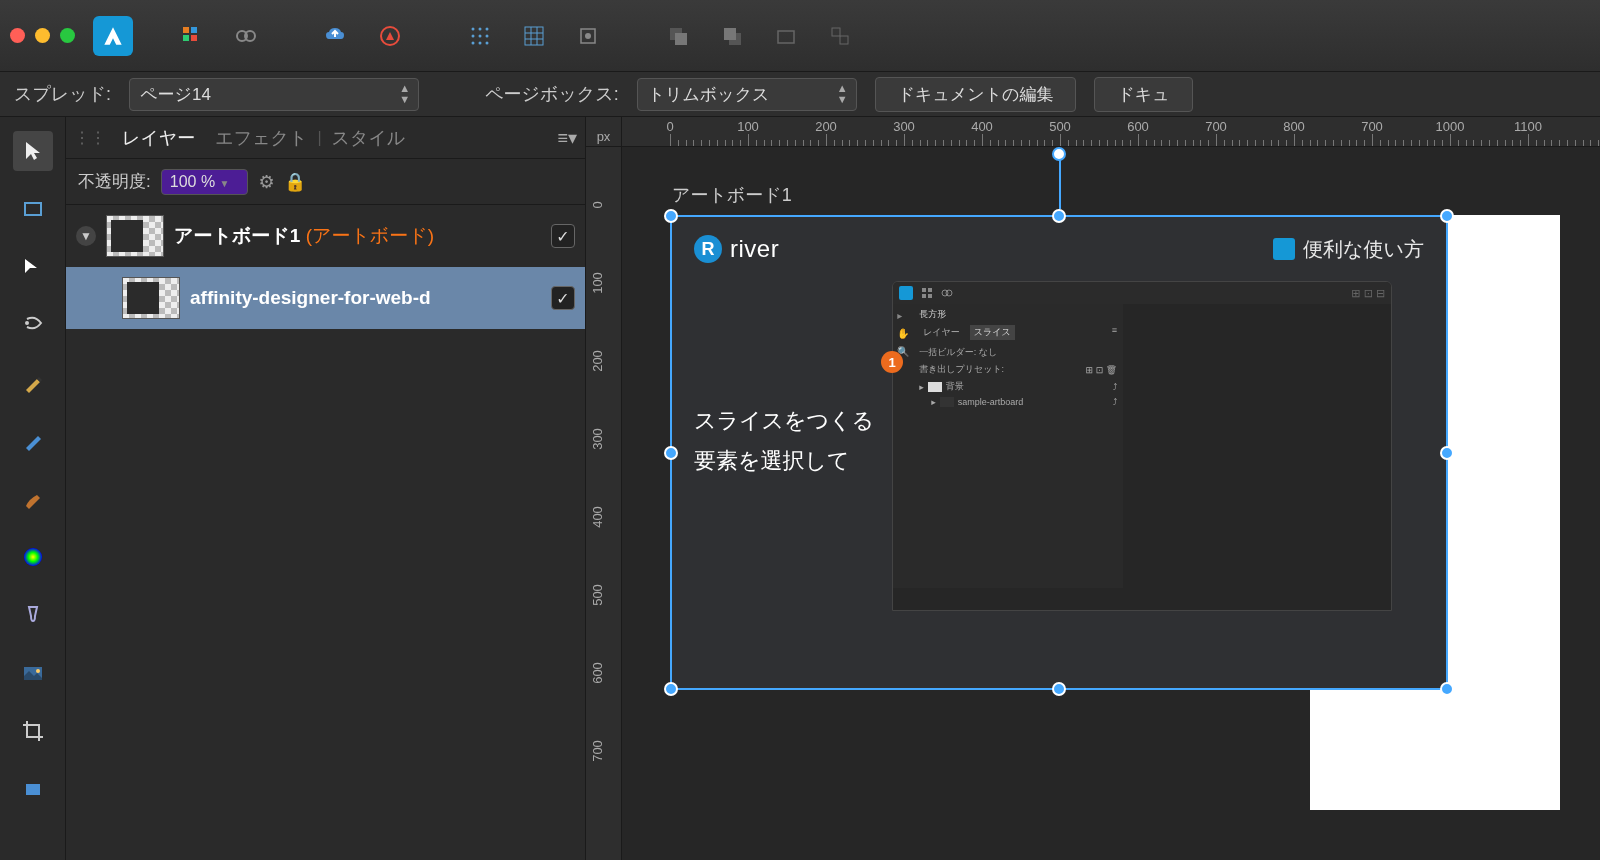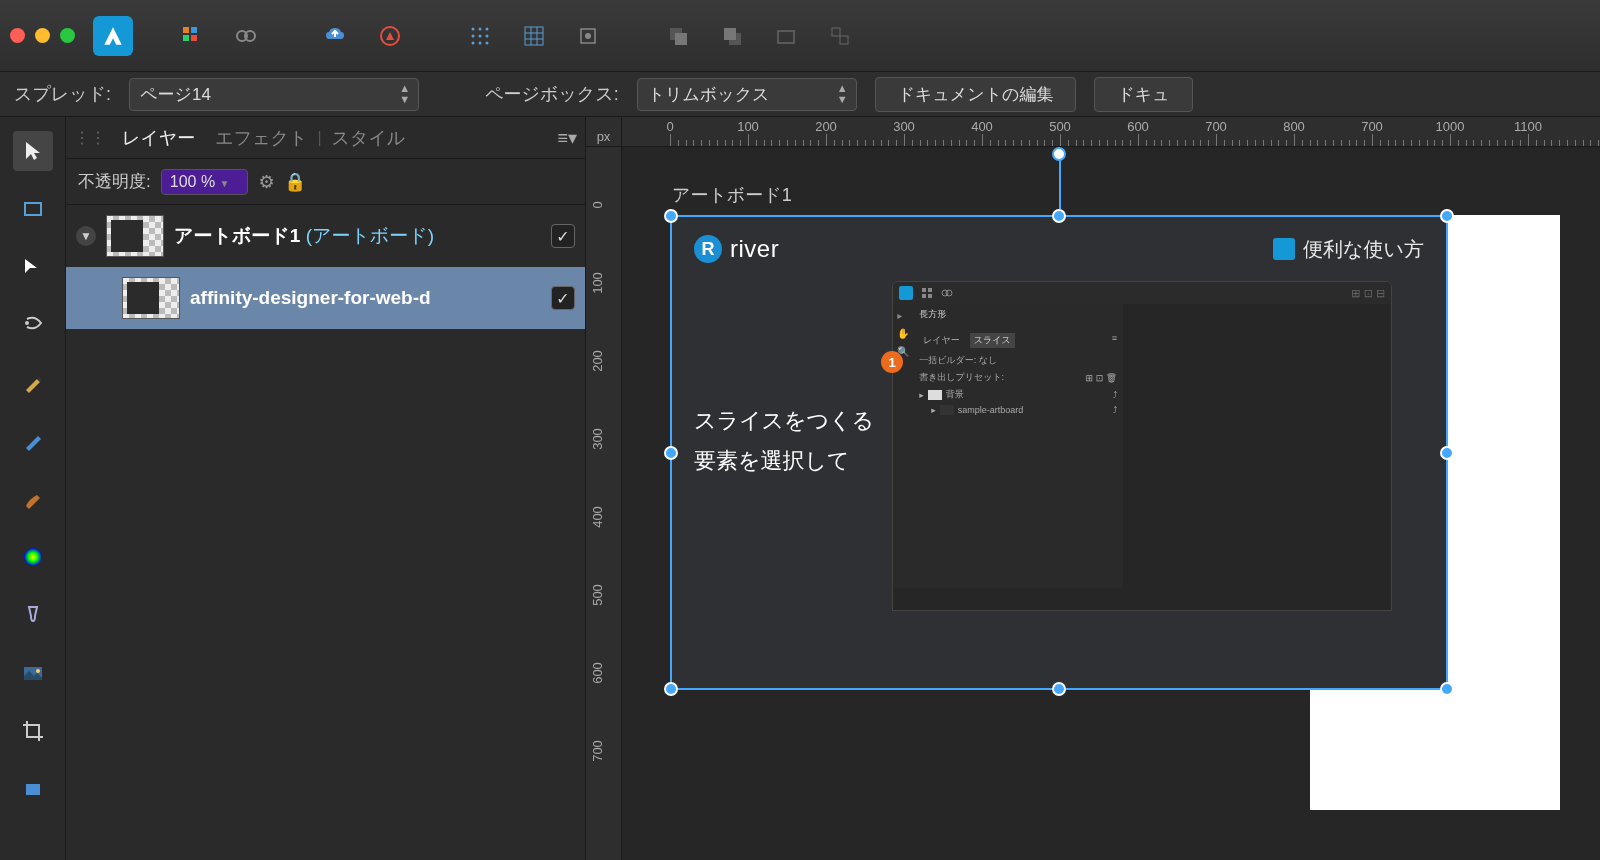--- a/index.html
+++ b/index.html
@@ -49,21 +49,21 @@
   .gear, .lock { color:#999; font-size:18px; }
   
   .layer-list { flex:1; overflow:auto; }
   .layer-row { display:flex; align-items:center; height:62px; padding:0 10px; gap:10px; }
   .layer-row.sel { background:#6a87a9; }
   .layer-row.child { padding-left:56px; }
   .disclose { width:20px; height:20px; border-radius:50%; background:#444; color:#ccc; display:flex; align-items:center; justify-content:center; font-size:12px; }
   .thumb { width:58px; height:42px; background:repeating-conic-gradient(#bbb 0 25%,#eee 0 50%) 0 0/12px 12px; border:1px solid #555; position:relative; overflow:hidden; }
   .thumb .dark { position:absolute; inset:4px 20px 4px 4px; background:#2b2b2b; }
   .layer-name { font-size:19px; color:#fff; font-weight:600; flex:1; overflow:hidden; text-overflow:ellipsis; white-space:nowrap; }
-  .layer-name .sub { color:#7dd3fc; font-weight:400; }
+  .layer-name .sub { color:#f97316; font-weight:400; }
   .vis { width:24px; height:24px; background:#222; border:1px solid #666; border-radius:4px; display:flex; align-items:center; justify-content:center; color:#ddd; font-size:16px; }
   
   
   .canvas-wrap { flex:1; display:flex; flex-direction:column; background:#2a2a2a; position:relative; }
   .ruler-h { height:30px; display:flex; background:#2e2e2e; border-bottom:1px solid #1a1a1a; }
   .ruler-corner { width:36px; font-size:13px; color:#aaa; display:flex; align-items:flex-end; justify-content:center; padding-bottom:2px; border-right:1px solid #1a1a1a; }
   .ruler-h-scale { flex:1; position:relative; color:#aaa; font-size:13px; }
   .ruler-h-scale span { position:absolute; top:2px; transform:translateX(-50%); }
   .ruler-h-scale .tick { position:absolute; bottom:0; width:1px; height:6px; background:#777; }
   .ruler-h-scale .tick.major { height:12px; }
@@ -550,21 +550,21 @@
                     </svg>
                   <div style="margin-left:auto;display:flex;gap:6px;color:#666;font-size:11px">⊞ ⊡ ⊟</div>
                 </div>
                 <div class="mini-body">
                   <div class="mini-toolcol">
                     <div>▸</div>
                     <div>✋</div>
                     <div>🔍</div>
                   </div>
                   <div class="mini-panel">
-                    <div style="margin-bottom:12px;color:#ccc">長方形</div>
+                    <div style="margin-bottom:4px;color:#ccc">長方形</div>
                     <div class="tabrow">
                         <span class="t">レイヤー</span>
                         <span class="t a">スライス</span>
                         <span style="margin-left:auto">≡</span>
                       </div>
                     <div class="row">
                         <span>一括ビルダー:  なし</span>
                       </div>
                     <div class="row">
                         <span>書き出しプリセット:</span>

